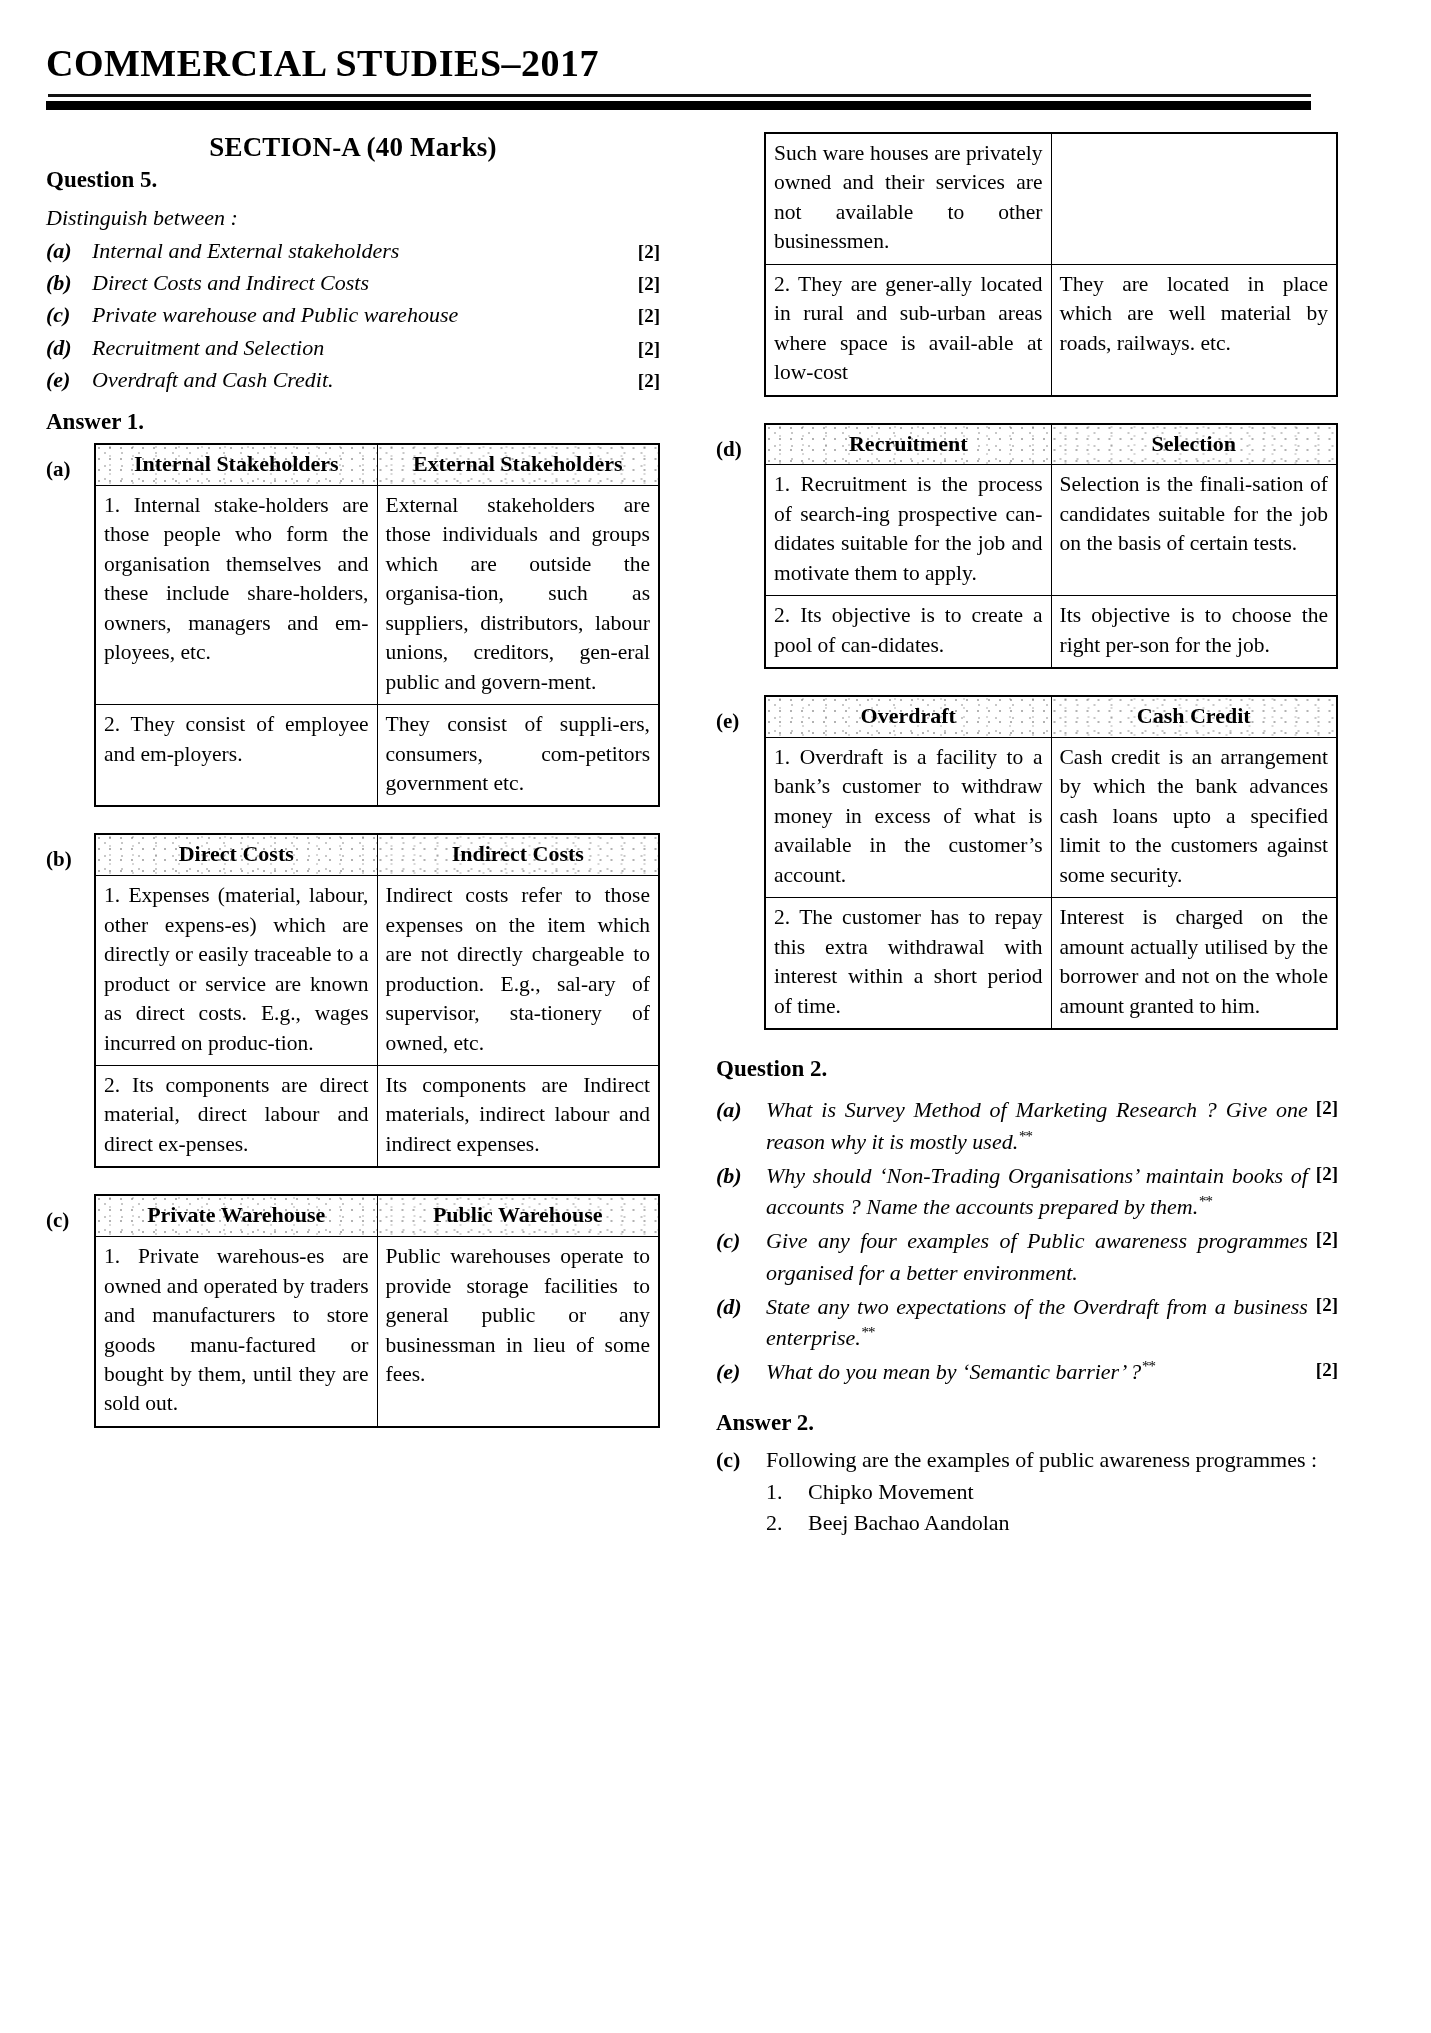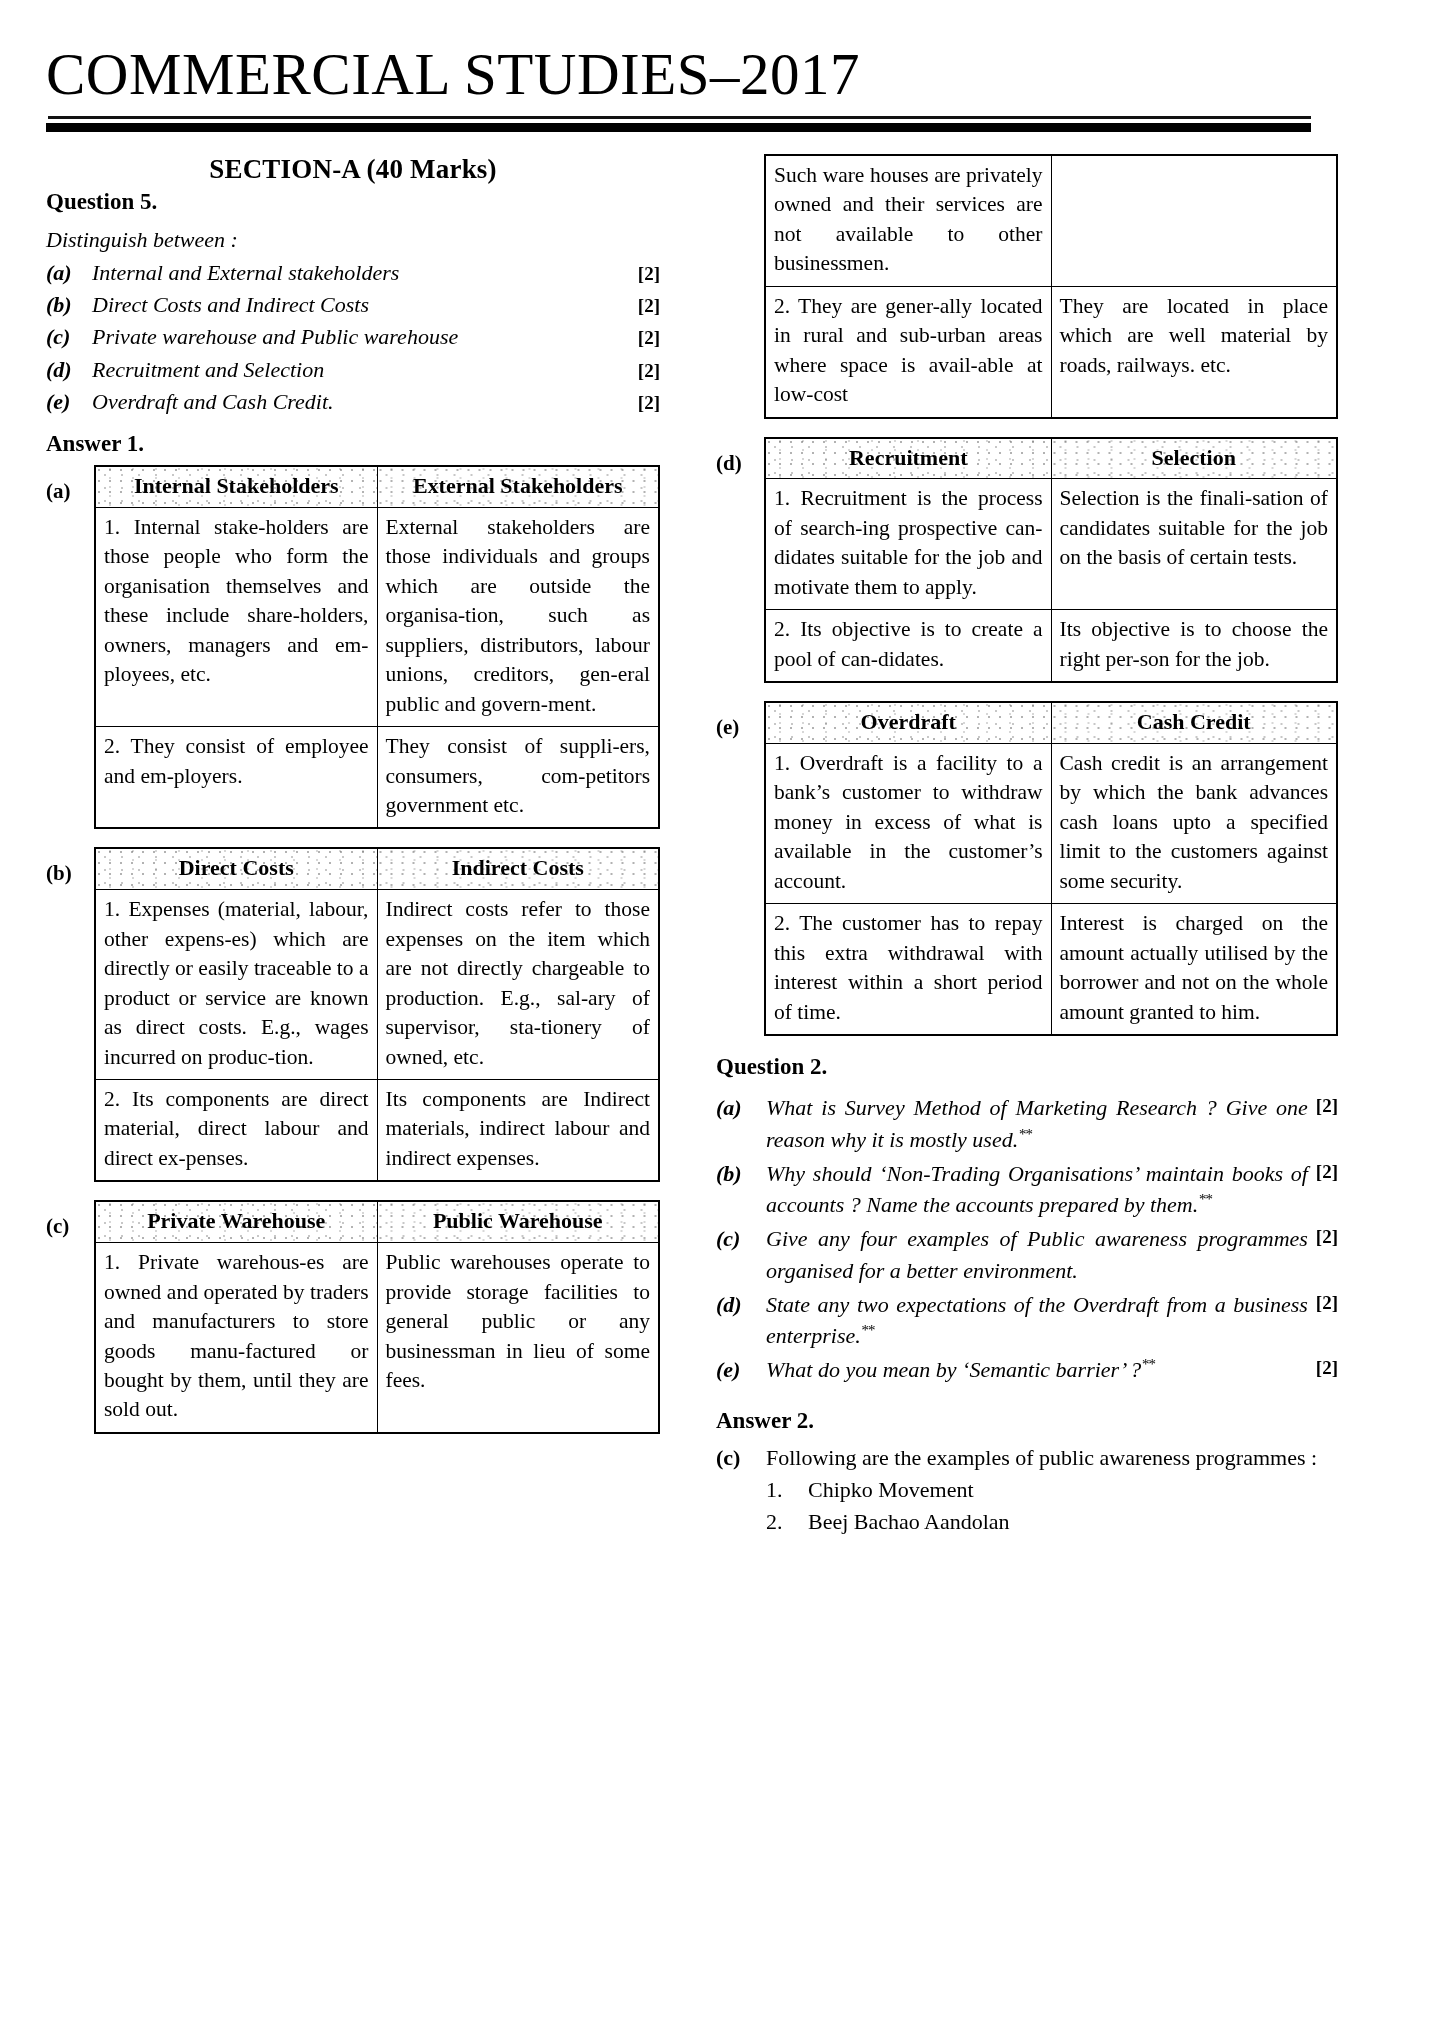--- a/index.html
+++ b/index.html
@@ -13,22 +13,22 @@
     position: relative;
     overflow: hidden;
   }
 
   .page { position: relative; width: 1431px; height: 2033px; padding: 0; }
 
   
   .title-block { padding: 44px 60px 0 46px; }
   .doc-title {
     font-family: "Liberation Serif", "DejaVu Serif", serif;
-    font-weight: normal;
-    font-size: 59px;
+    font-weight: bold;
+    font-size: 38px;
     letter-spacing: 0.5px;
     line-height: 1.05;
     white-space: nowrap;
   }
   .rule-wrap { margin-top: 10px; padding-right: 60px; }
   .rule-thin { height: 3px; background: #111; margin-left: 2px; }
   .rule-thick { height: 9px; background: #000; margin-top: 4px; }
 
   
   .columns {
@@ -67,21 +67,21 @@
   .qlabel { font-weight: bold; font-style: italic; width: 46px; flex: 0 0 46px; }
   .qtext { font-style: italic; flex: 1 1 auto; }
   .qmarks { font-weight: bold; font-size: 19px; flex: 0 0 auto; padding-left: 10px; }
 
   .ans-head { font-weight: bold; font-size: 23px; margin: 14px 0 8px 0; }
 
   
   .cmp-wrap {
     display: flex;
     align-items: flex-start;
-    margin-bottom: 18px;
+    margin-bottom: 26px;
     justify-content: flex-end;
   }
   .cmp-key {
     font-weight: bold;
     font-size: 21px;
     width: 48px;
     flex: 0 0 48px;
     padding-top: 14px;
   }
   .cmp-key.mid { padding-top: 0; }

